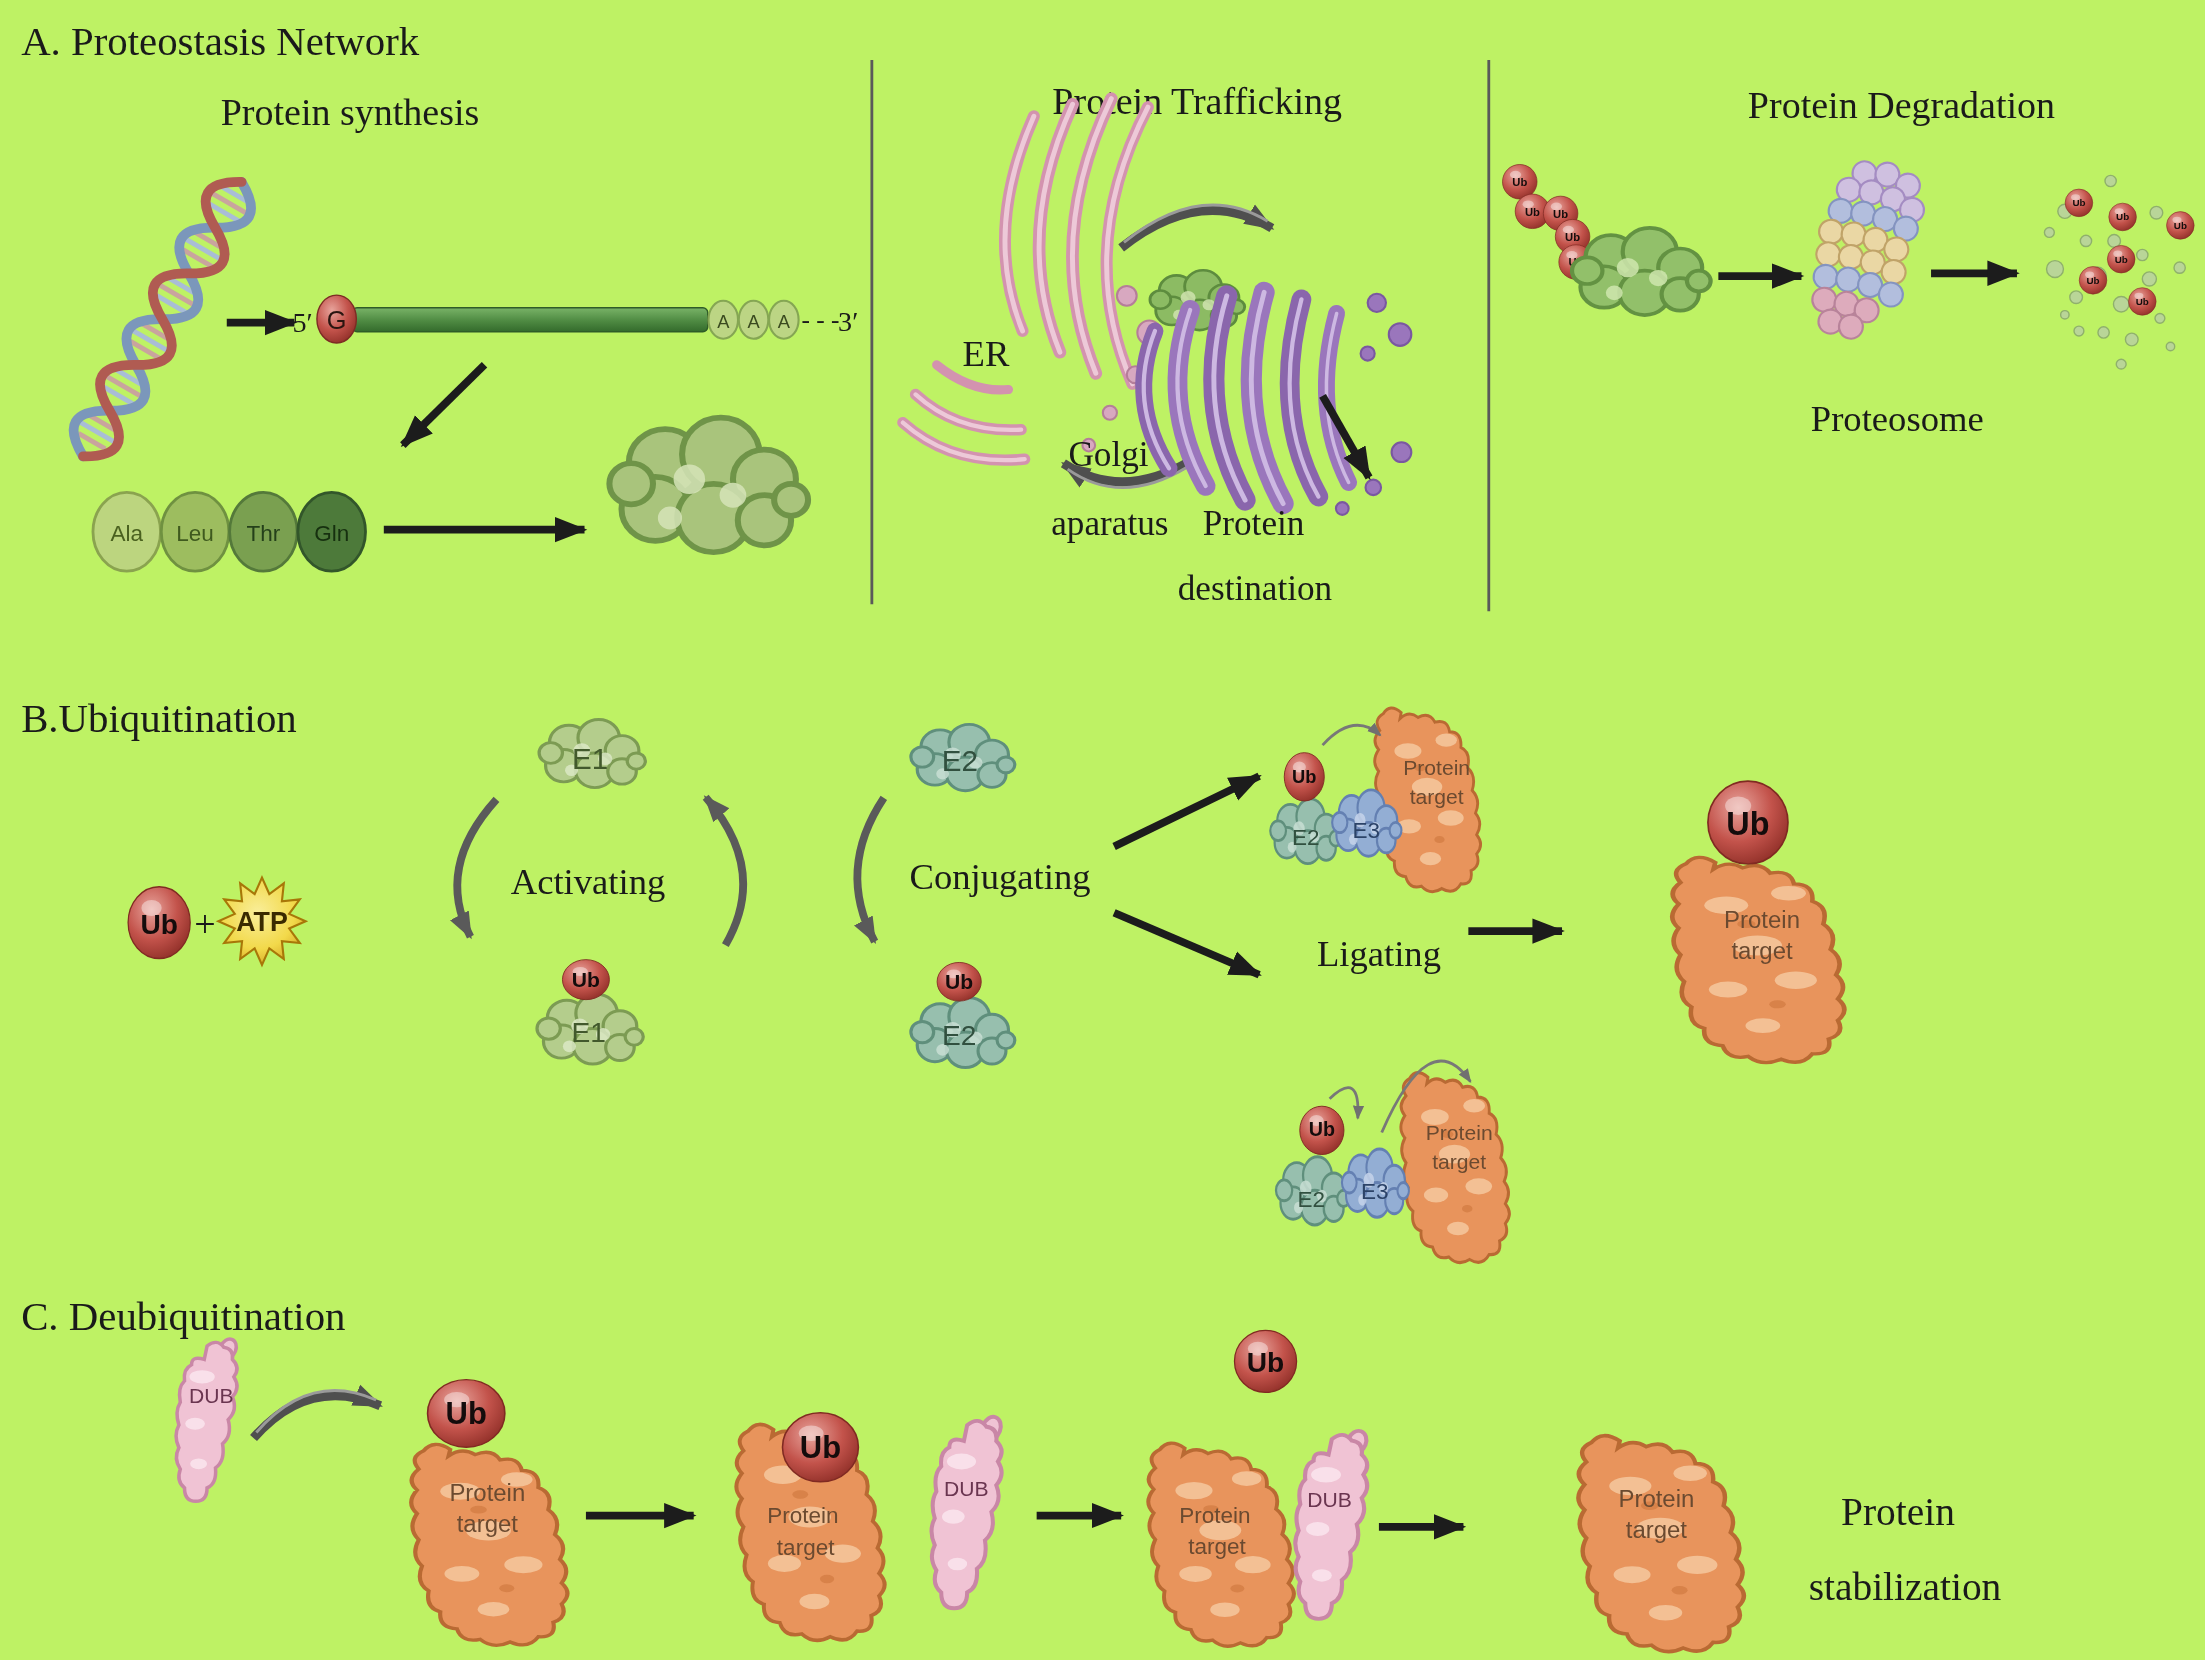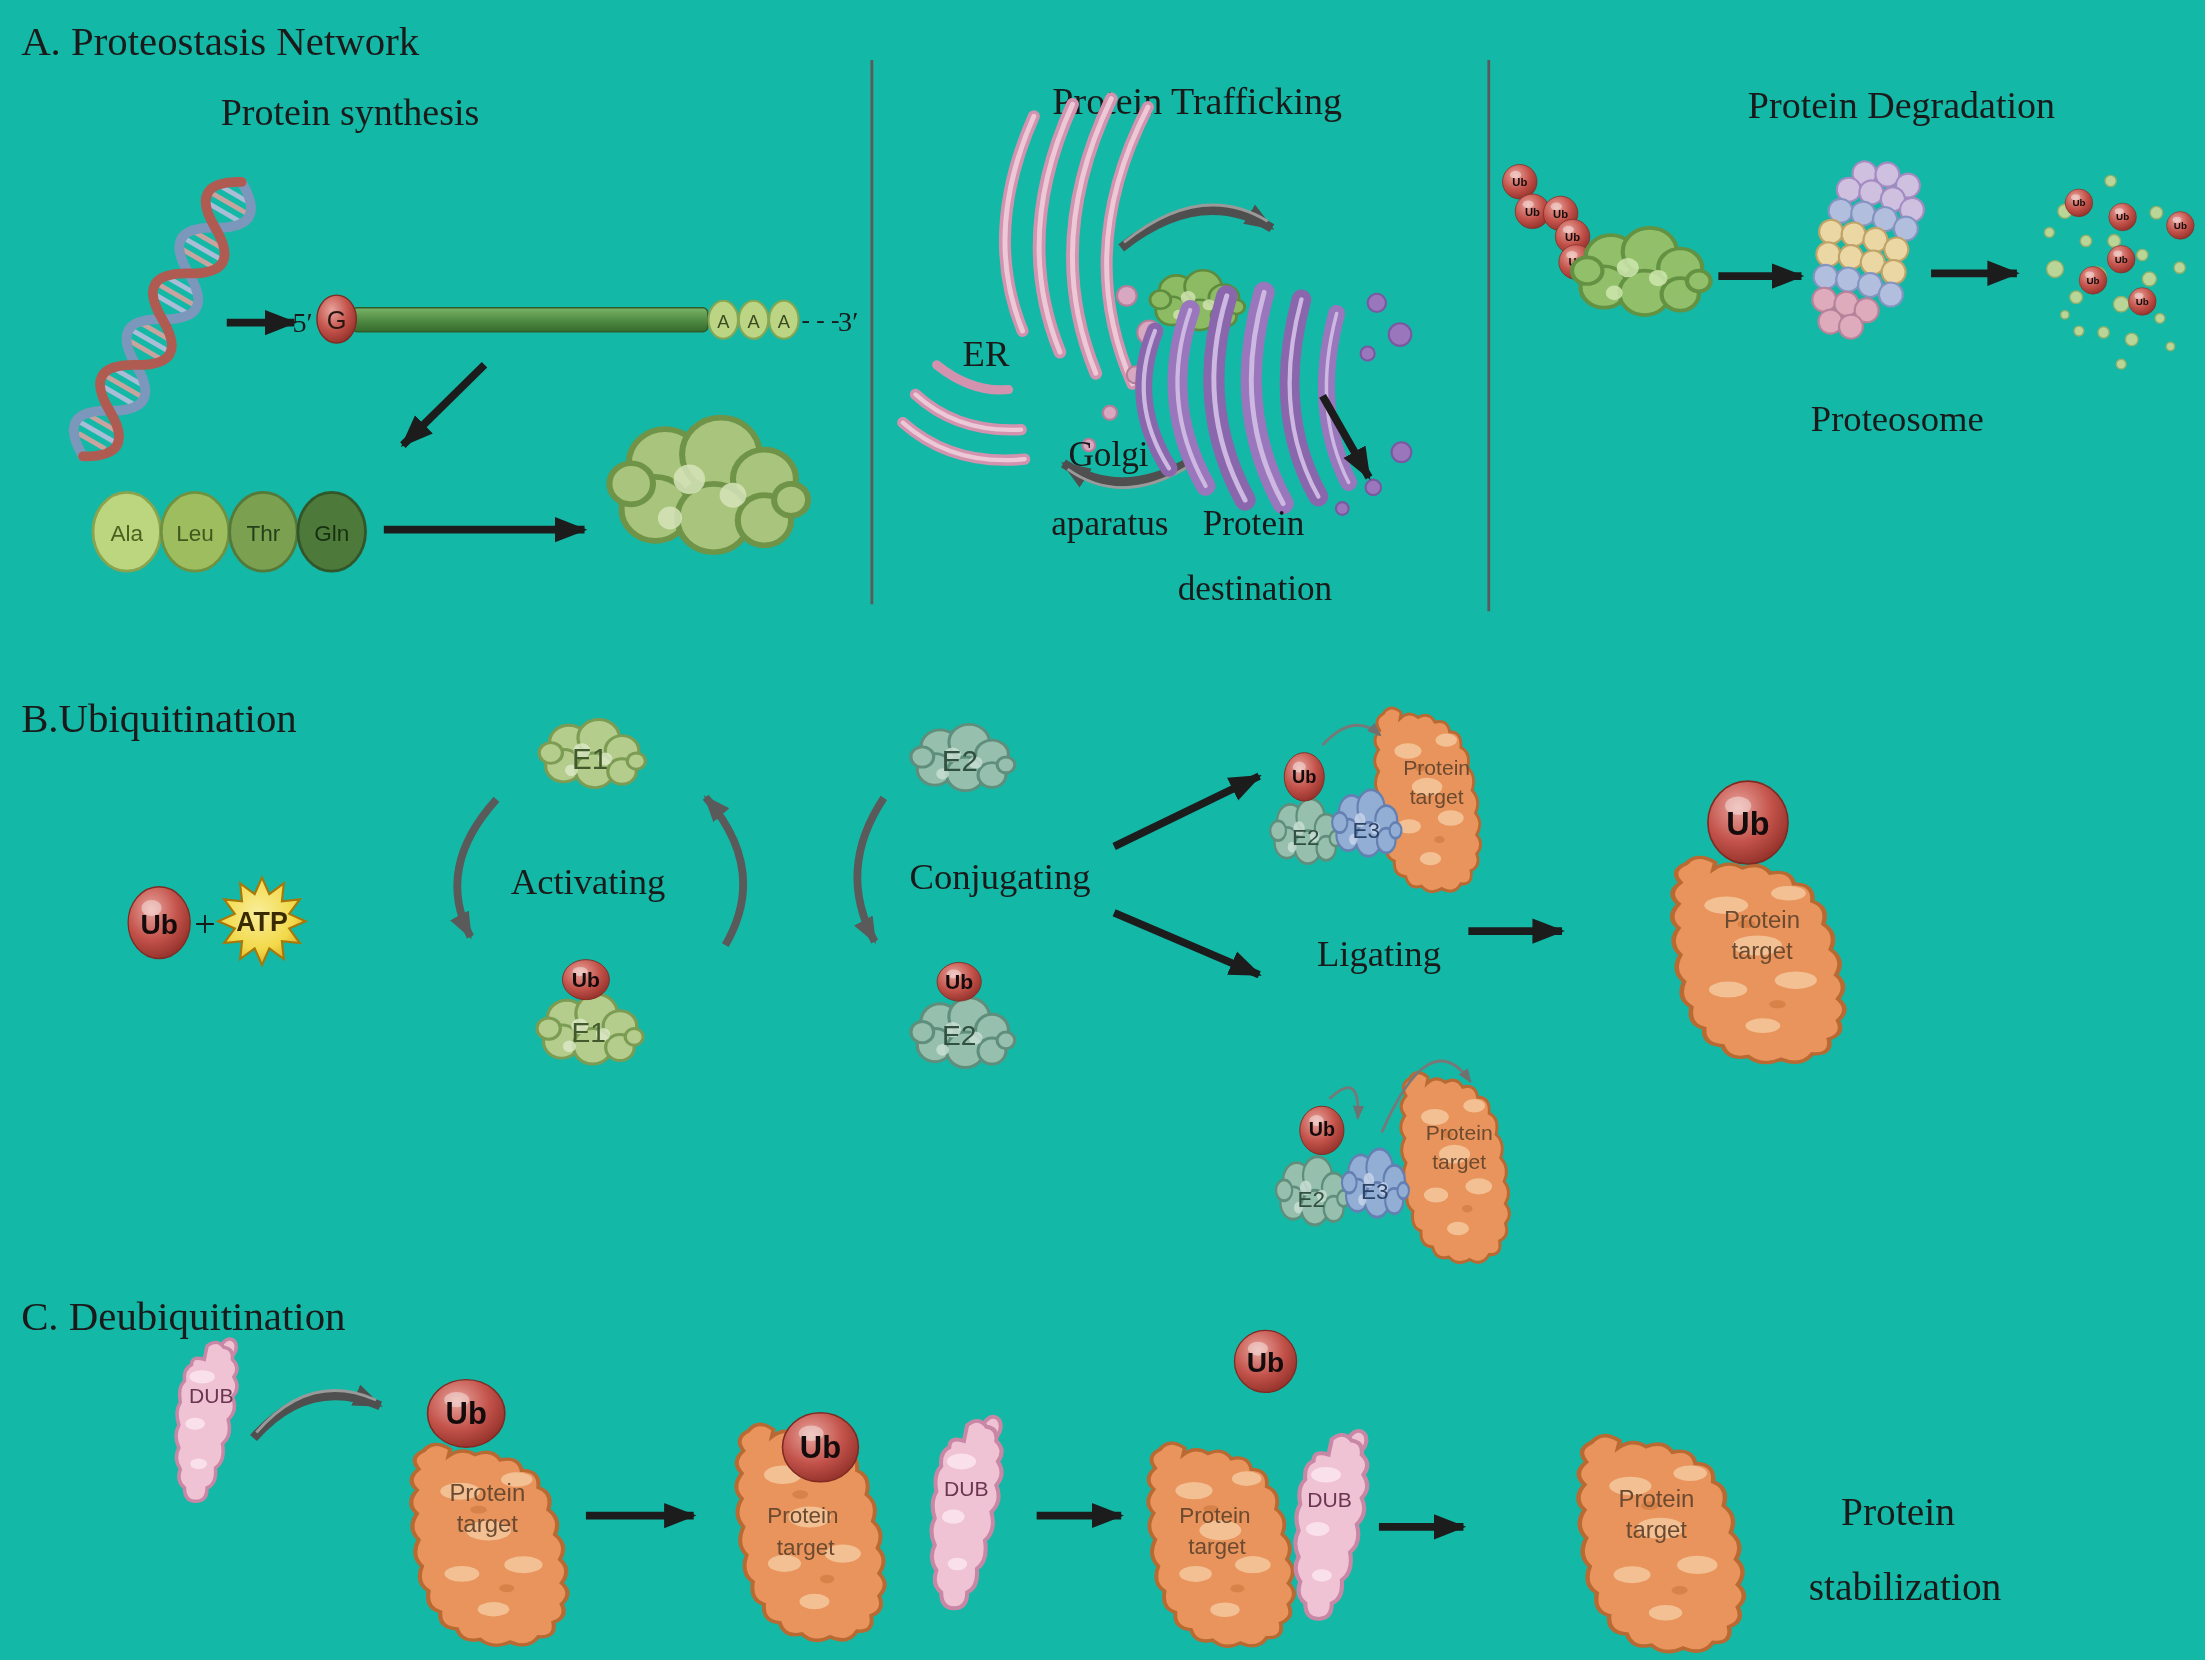--- a/index.html
+++ b/index.html
@@ -1,16 +1,16 @@
 <!DOCTYPE html>
 <html style="font-size:11.3px"><head>
 <meta charset="utf-8">
 <style>
   html,body{margin:0;padding:0;background:#ffffff;}
-  #stage{position:relative;width:2205px;height:1660px;background:#14b8a6;}
+  #stage{position:relative;width:2205px;height:1660px;background:#bef264;}
   svg{position:absolute;top:0;left:0;}
   text{user-select:none;}
   .tser{font-family:"Liberation Serif","DejaVu Serif",serif;fill:#1a1a1a;}
   .tsans{font-family:"Liberation Sans","DejaVu Sans",sans-serif;}
   .mid{text-anchor:middle;}
   .end{text-anchor:end;}
   .bl{fill:var(--bf);stroke:var(--bs);stroke-width:5;}
   .bli{fill:var(--bi);stroke:none;opacity:.85;}
   .pt{fill:var(--bf);stroke:var(--bs);stroke-width:5;}
   .pti{fill:var(--bi);stroke:none;opacity:.9;}

